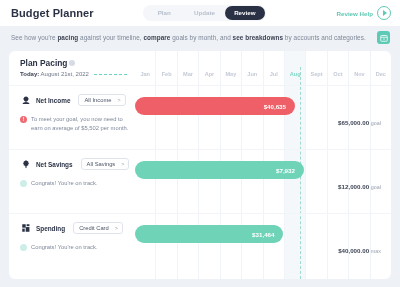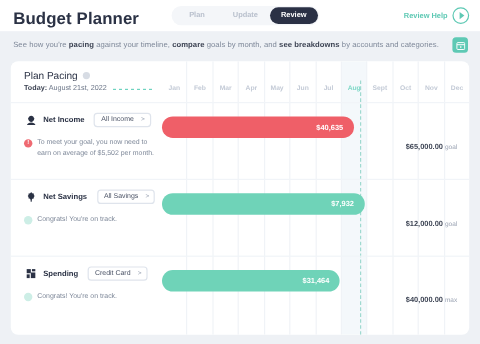--- a/index.html
+++ b/index.html
@@ -12,21 +12,21 @@
   .app { position: relative; width: 400px; height: 287px; background: #eef1f5; }
 
   
   .header {
     position: absolute; left: 0; top: 0; width: 400px; height: 26px;
     background: #ffffff;
     display: flex; align-items: center;
   }
   .app-title {
     position: absolute; left: 11px; top: 7px;
-    font-size: 14px; font-weight: bold; color: #2b3245; letter-spacing: .1px;
+    font-size: 11px; font-weight: bold; color: #2b3245; letter-spacing: .1px;
   }
   .tabs {
     position: absolute; left: 143px; top: 5px;
     width: 123px; height: 16px;
     background: #f4f6f9; border-radius: 9px;
     display: flex; align-items: center; padding: 1px;
   }
   .tab {
     flex: 1; height: 14px; line-height: 14px; text-align: center;
     font-size: 6.2px; color: #b9c0cd; border-radius: 8px; font-weight: bold;
@@ -69,21 +69,21 @@
   
   .panel {
     position: absolute; left: 9px; top: 51px;
     width: 382px; height: 228px;
     background: #ffffff; border-radius: 6px;
     overflow: hidden;
   }
   .panel-head { position: relative; height: 34px; }
   .panel-title {
     position: absolute; left: 11px; top: 7px;
-    font-size: 8.4px; font-weight: normal; color: #2b3245;
+    font-size: 8.4px; font-weight: bold; color: #2b3245;
   }
   .info-dot {
     position: absolute; left: 60px; top: 9px;
     width: 6px; height: 6px; border-radius: 50%;
     background: #d7dce4;
   }
   .today-row { position: absolute; left: 11px; top: 20px; display: flex; align-items: center; }
   .today-label { font-size: 6px; color: #3d4454; font-weight: bold; }
   .today-label span { font-weight: normal; color: #6d7789; }
   .dash-line {

